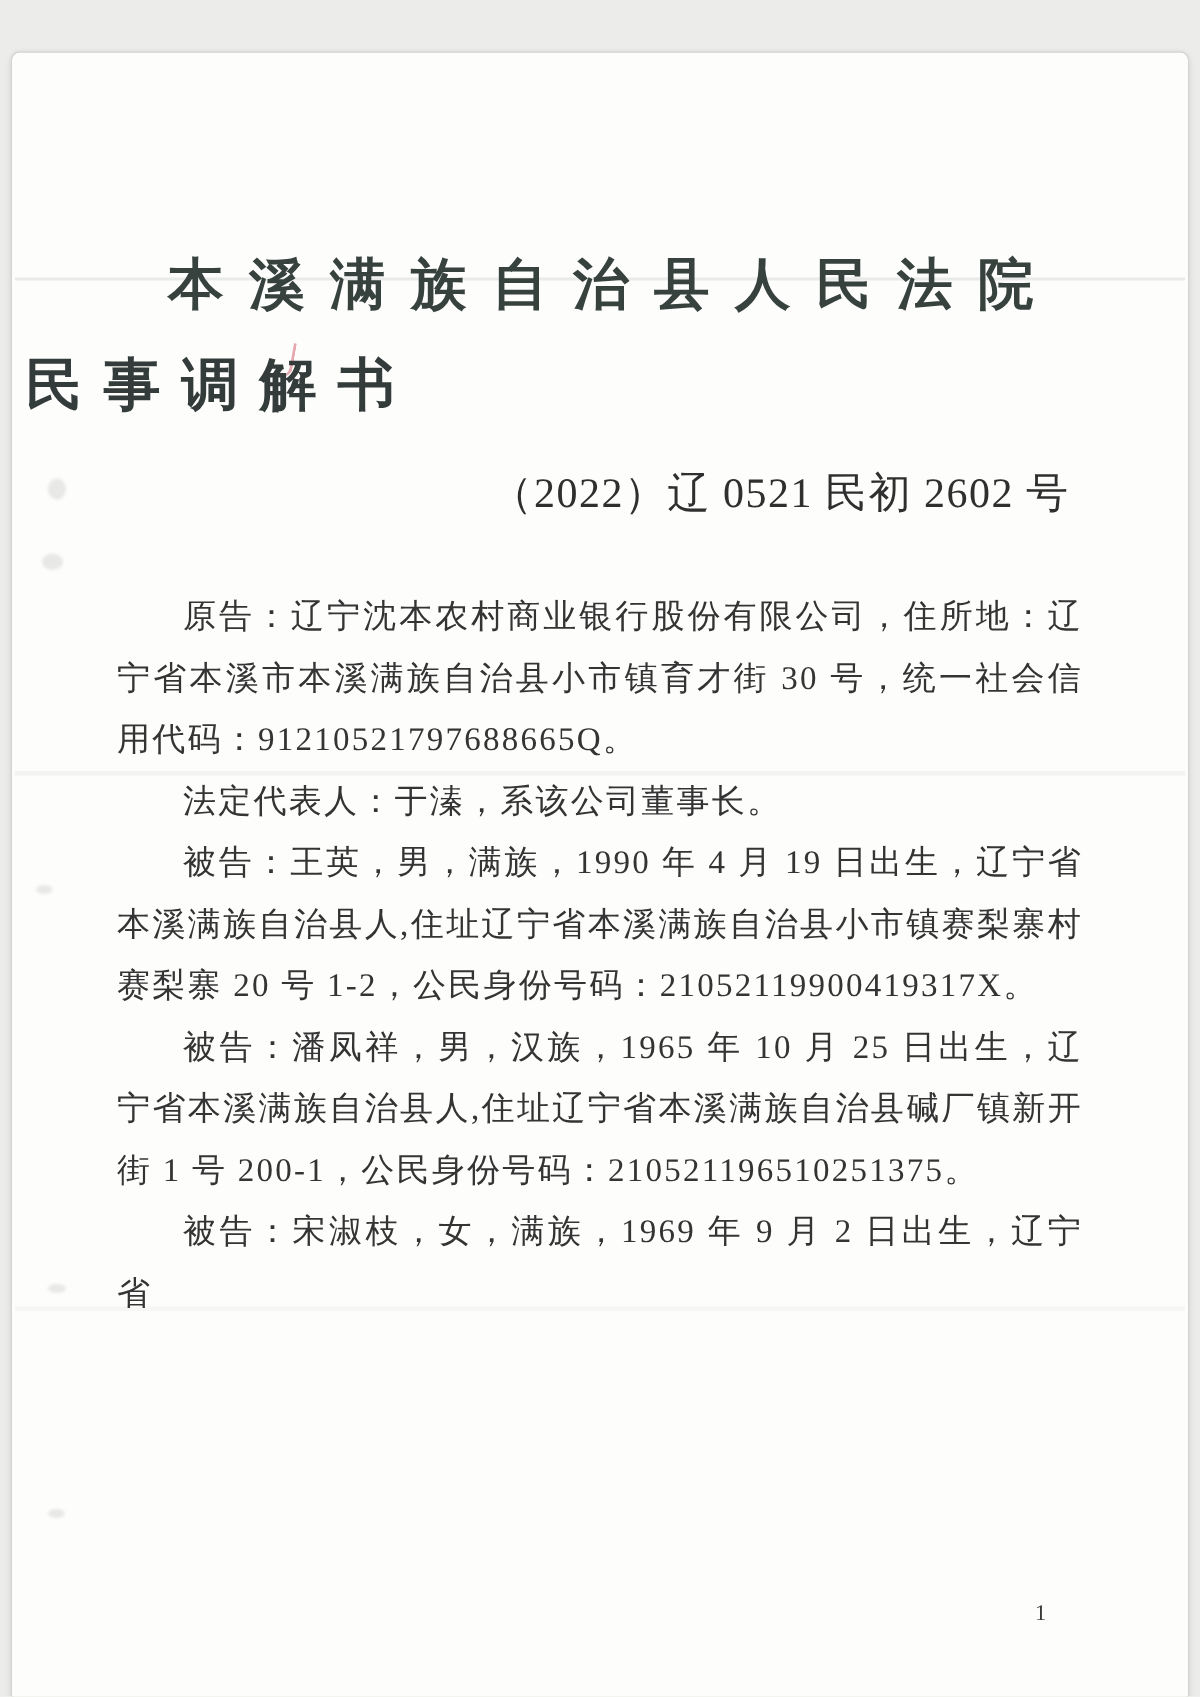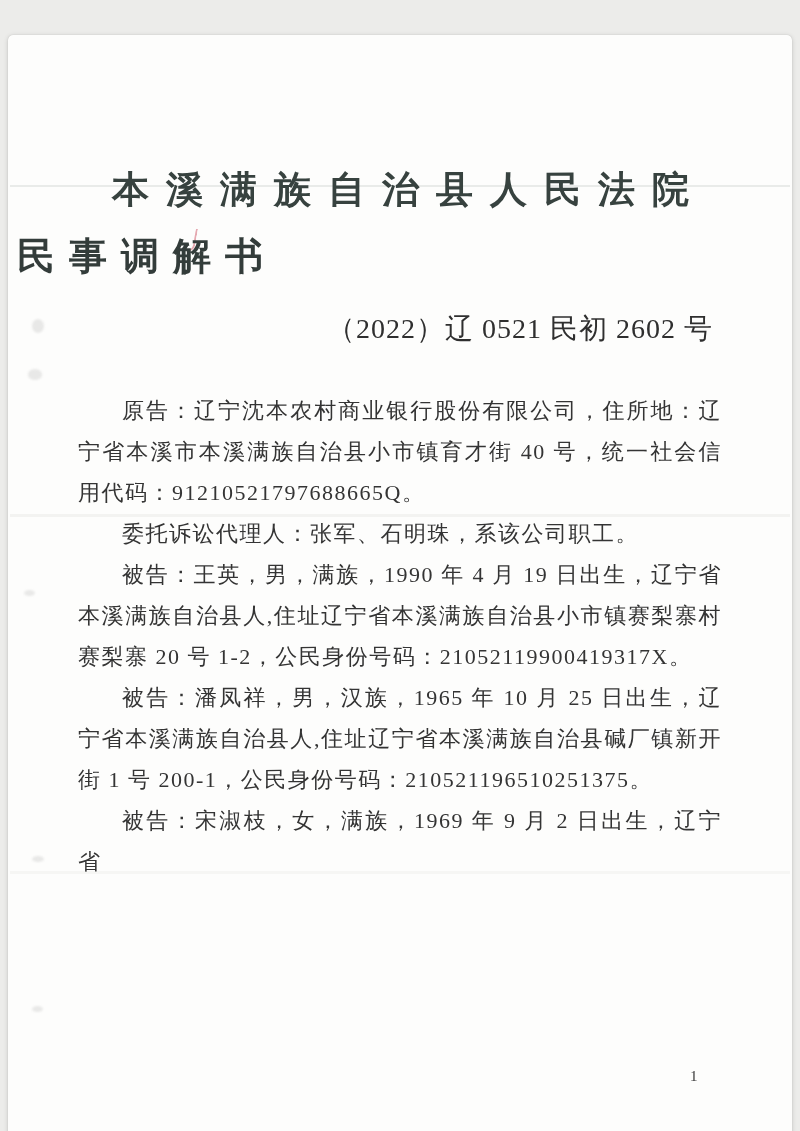--- a/index.html
+++ b/index.html
@@ -128,22 +128,22 @@
     <div class="smudge smudge-4"></div>
     <div class="smudge smudge-5"></div>
 
     <h1 class="court-name">本溪满族自治县人民法院</h1>
 
     <h2 class="doc-title">民事调解书</h2>
 
     <div class="case-number">（2022）辽 0521 民初 2602 号</div>
 
     <div class="doc-body">
-      <p>原告：辽宁沈本农村商业银行股份有限公司，住所地：辽宁省本溪市本溪满族自治县小市镇育才街 40 号，统一社会信用代码：91210521797688665Q。</p>
-      <p>委托诉讼代理人：张军、石明珠，系该公司职工。</p>
+      <p>原告：辽宁沈本农村商业银行股份有限公司，住所地：辽宁省本溪市本溪满族自治县小市镇育才街 30 号，统一社会信用代码：91210521797688665Q。</p>
+      <p>法定代表人：于溱，系该公司董事长。</p>
       <p>被告：王英，男，满族，1990 年 4 月 19 日出生，辽宁省本溪满族自治县人,住址辽宁省本溪满族自治县小市镇赛梨寨村赛梨寨 20 号 1-2，公民身份号码：21052119900419317X。</p>
       <p>被告：潘凤祥，男，汉族，1965 年 10 月 25 日出生，辽宁省本溪满族自治县人,住址辽宁省本溪满族自治县碱厂镇新开街 1 号 200-1，公民身份号码：210521196510251375。</p>
       <p>被告：宋淑枝，女，满族，1969 年 9 月 2 日出生，辽宁省</p>
     </div>
 
     <div class="page-number">1</div>
 
   </div>
 </div>
 

